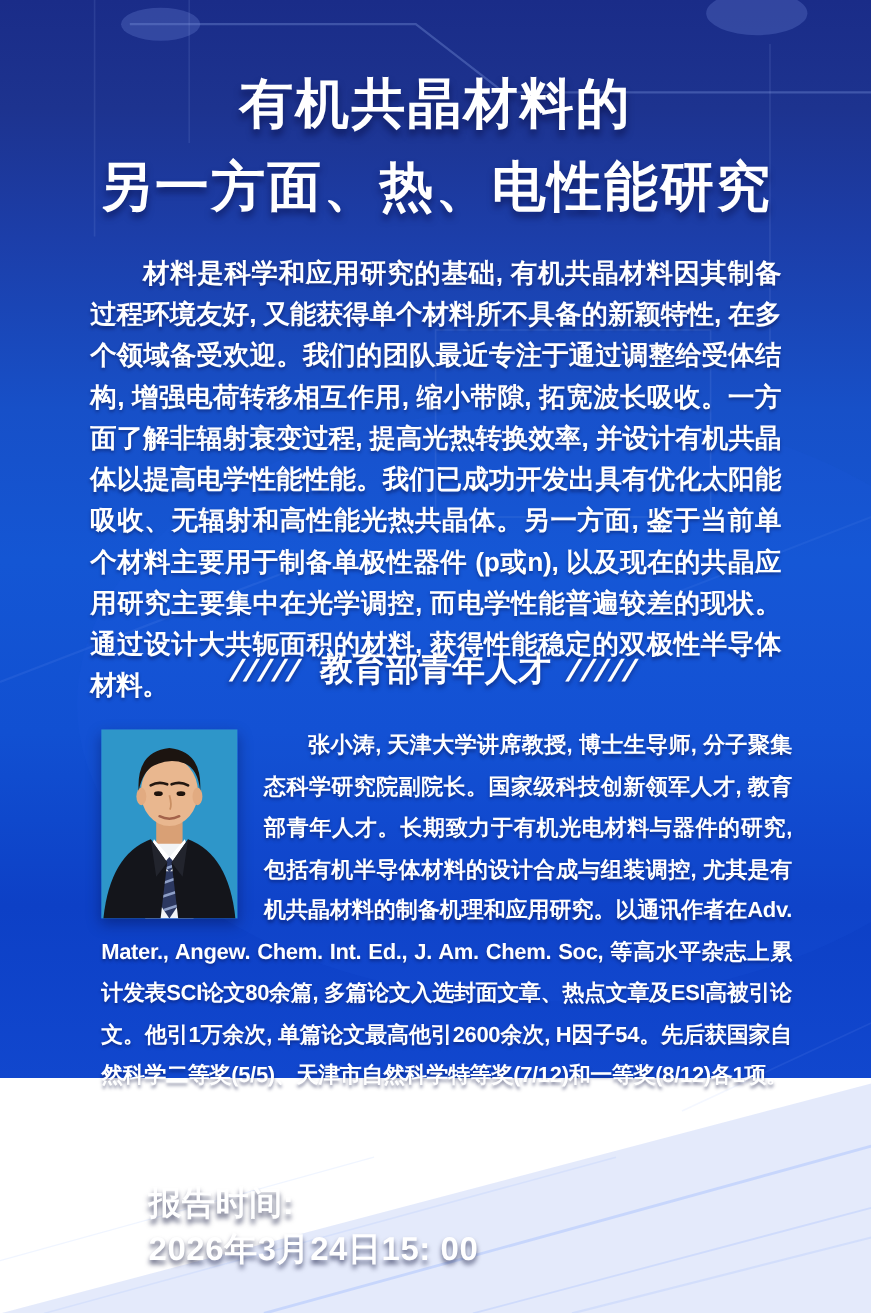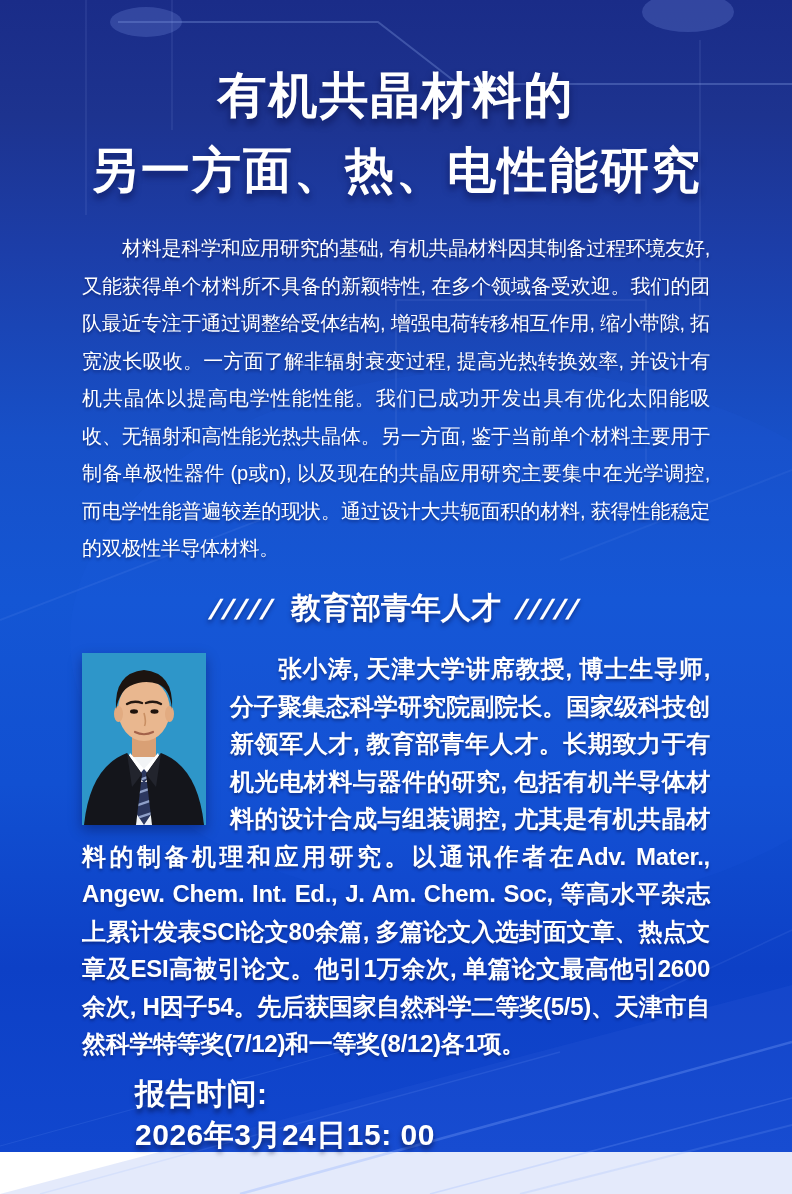--- a/index.html
+++ b/index.html
@@ -1,55 +1,55 @@
 <!DOCTYPE html>
 <html><head>
 <meta charset="utf-8">
 <style>
   html, body { margin: 0; padding: 0; }
   body {
     width: 792px; height: 1194px; overflow: hidden;
     font-family: "Liberation Sans", "DejaVu Sans", sans-serif;
   }
   .poster {
-    position: relative; width: 792px; height: 1152px; color: #ffffff;
+    position: relative; width: 792px; height: 980px; color: #ffffff;
     background: linear-gradient(180deg,
       #1a2c88 0%, #1d338f 10%, #1c3ea9 22%, #1750c8 38%,
       #1456d4 52%, #1150d2 68%, #0d40c6 84%, #1147ce 100%);
   }
   .decor { position: absolute; left: 0; top: 0; width: 792px; height: 1194px; pointer-events: none; }
 
   .title-block {
     position: absolute; top: 58px; left: 0; right: 0;
     text-align: center; font-weight: 900; font-size: 49px; line-height: 75px;
     letter-spacing: 2px;
     text-shadow: 0 5px 7px rgba(5, 10, 60, 0.55);
   }
 
   .abstract {
     position: absolute; top: 230px; left: 82px; width: 628px; margin: 0;
-    font-size: 20px; line-height: 37.5px; letter-spacing: -0.3px;
-    text-align: justify; text-indent: 2em; font-weight: 400;
+    font-size: 24px; line-height: 37.5px; letter-spacing: -0.3px;
+    text-align: justify; text-indent: 2em; font-weight: 700;
     text-shadow: 0 2px 3px rgba(5, 10, 60, 0.45);
   }
 
   .section-header {
     position: absolute; top: 588px; left: 0; right: 0; text-align: center;
     font-size: 30px; font-weight: 900;
     text-shadow: 0 3px 4px rgba(5, 10, 60, 0.5);
   }
   .slashes {
     display: inline-block; font-style: italic; font-weight: 700;
     letter-spacing: 5px; transform: skewX(-12deg);
     margin: 0 16px; font-size: 28px; vertical-align: -1px;
   }
 
   .bio {
-    position: absolute; top: 650px; left: 82px; width: 628px; margin: 0;
-    font-size: 24px; line-height: 37.5px; letter-spacing: -0.3px;
+    position: absolute; top: 650px; left: 82px; width: 628px; margin: 10px;
+    font-size: 20px; line-height: 37.5px; letter-spacing: -0.3px;
     text-align: justify; text-indent: 2em; font-weight: 700;
     text-shadow: 0 2px 3px rgba(5, 10, 60, 0.45);
   }
   .photo {
     float: left; width: 124px; height: 172px; margin: 3px 24px 0 0;
     box-shadow: 0 5px 12px rgba(0, 0, 40, 0.35);
   }
   .photo svg { display: block; width: 100%; height: 100%; }
 
   .schedule {

